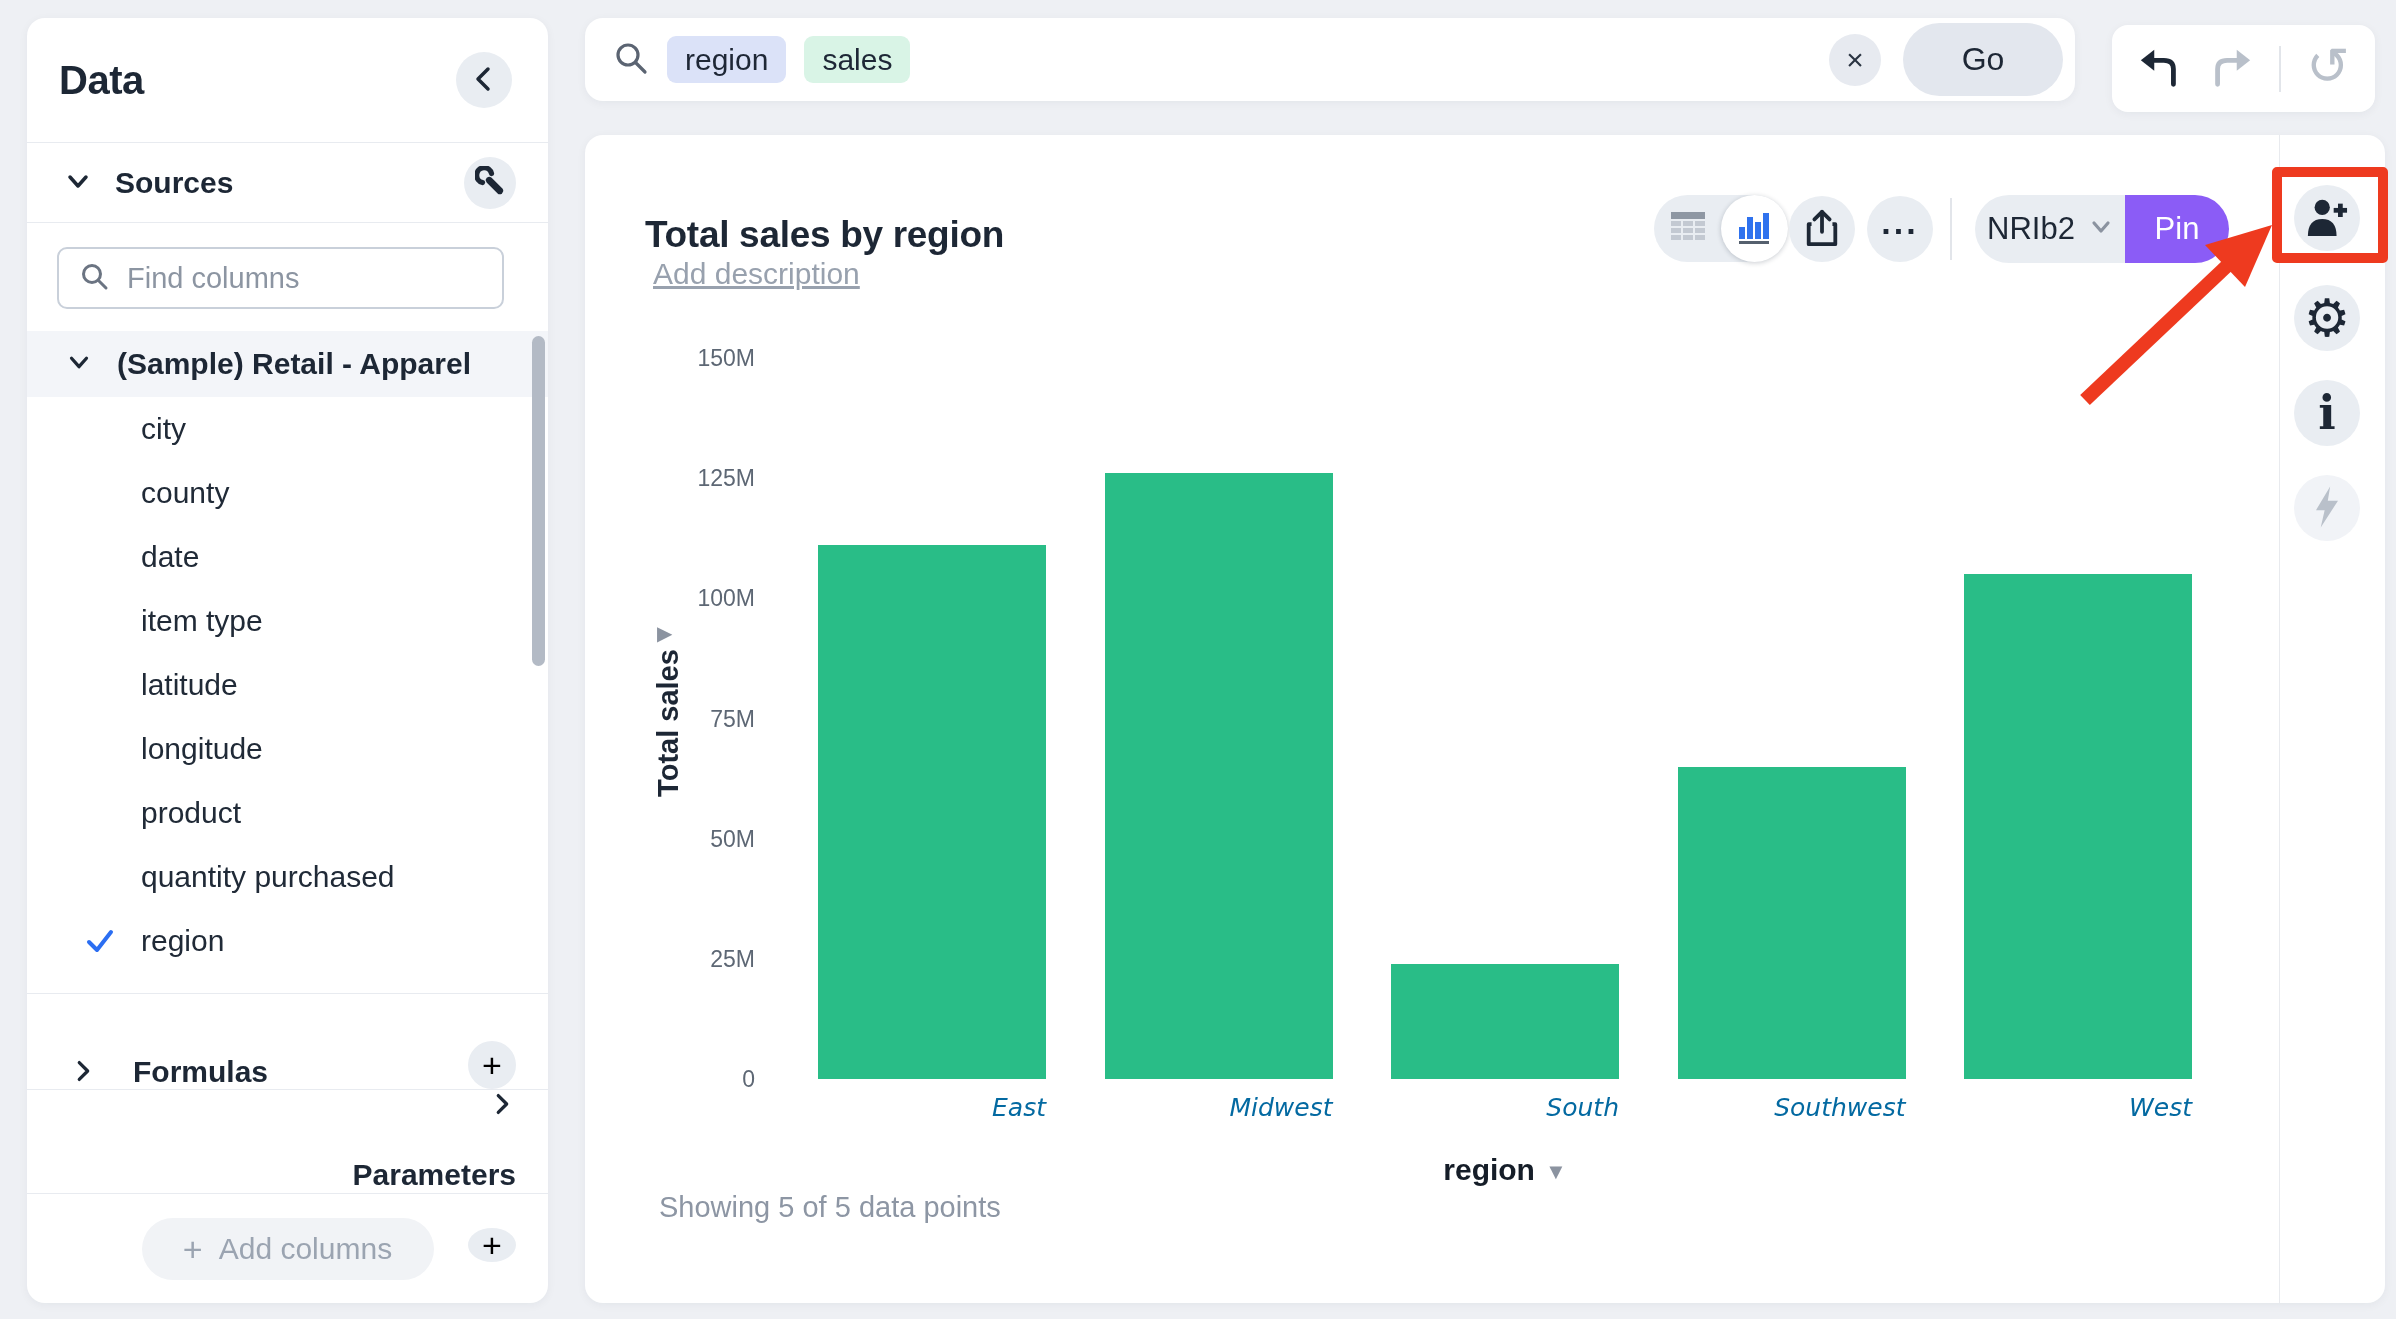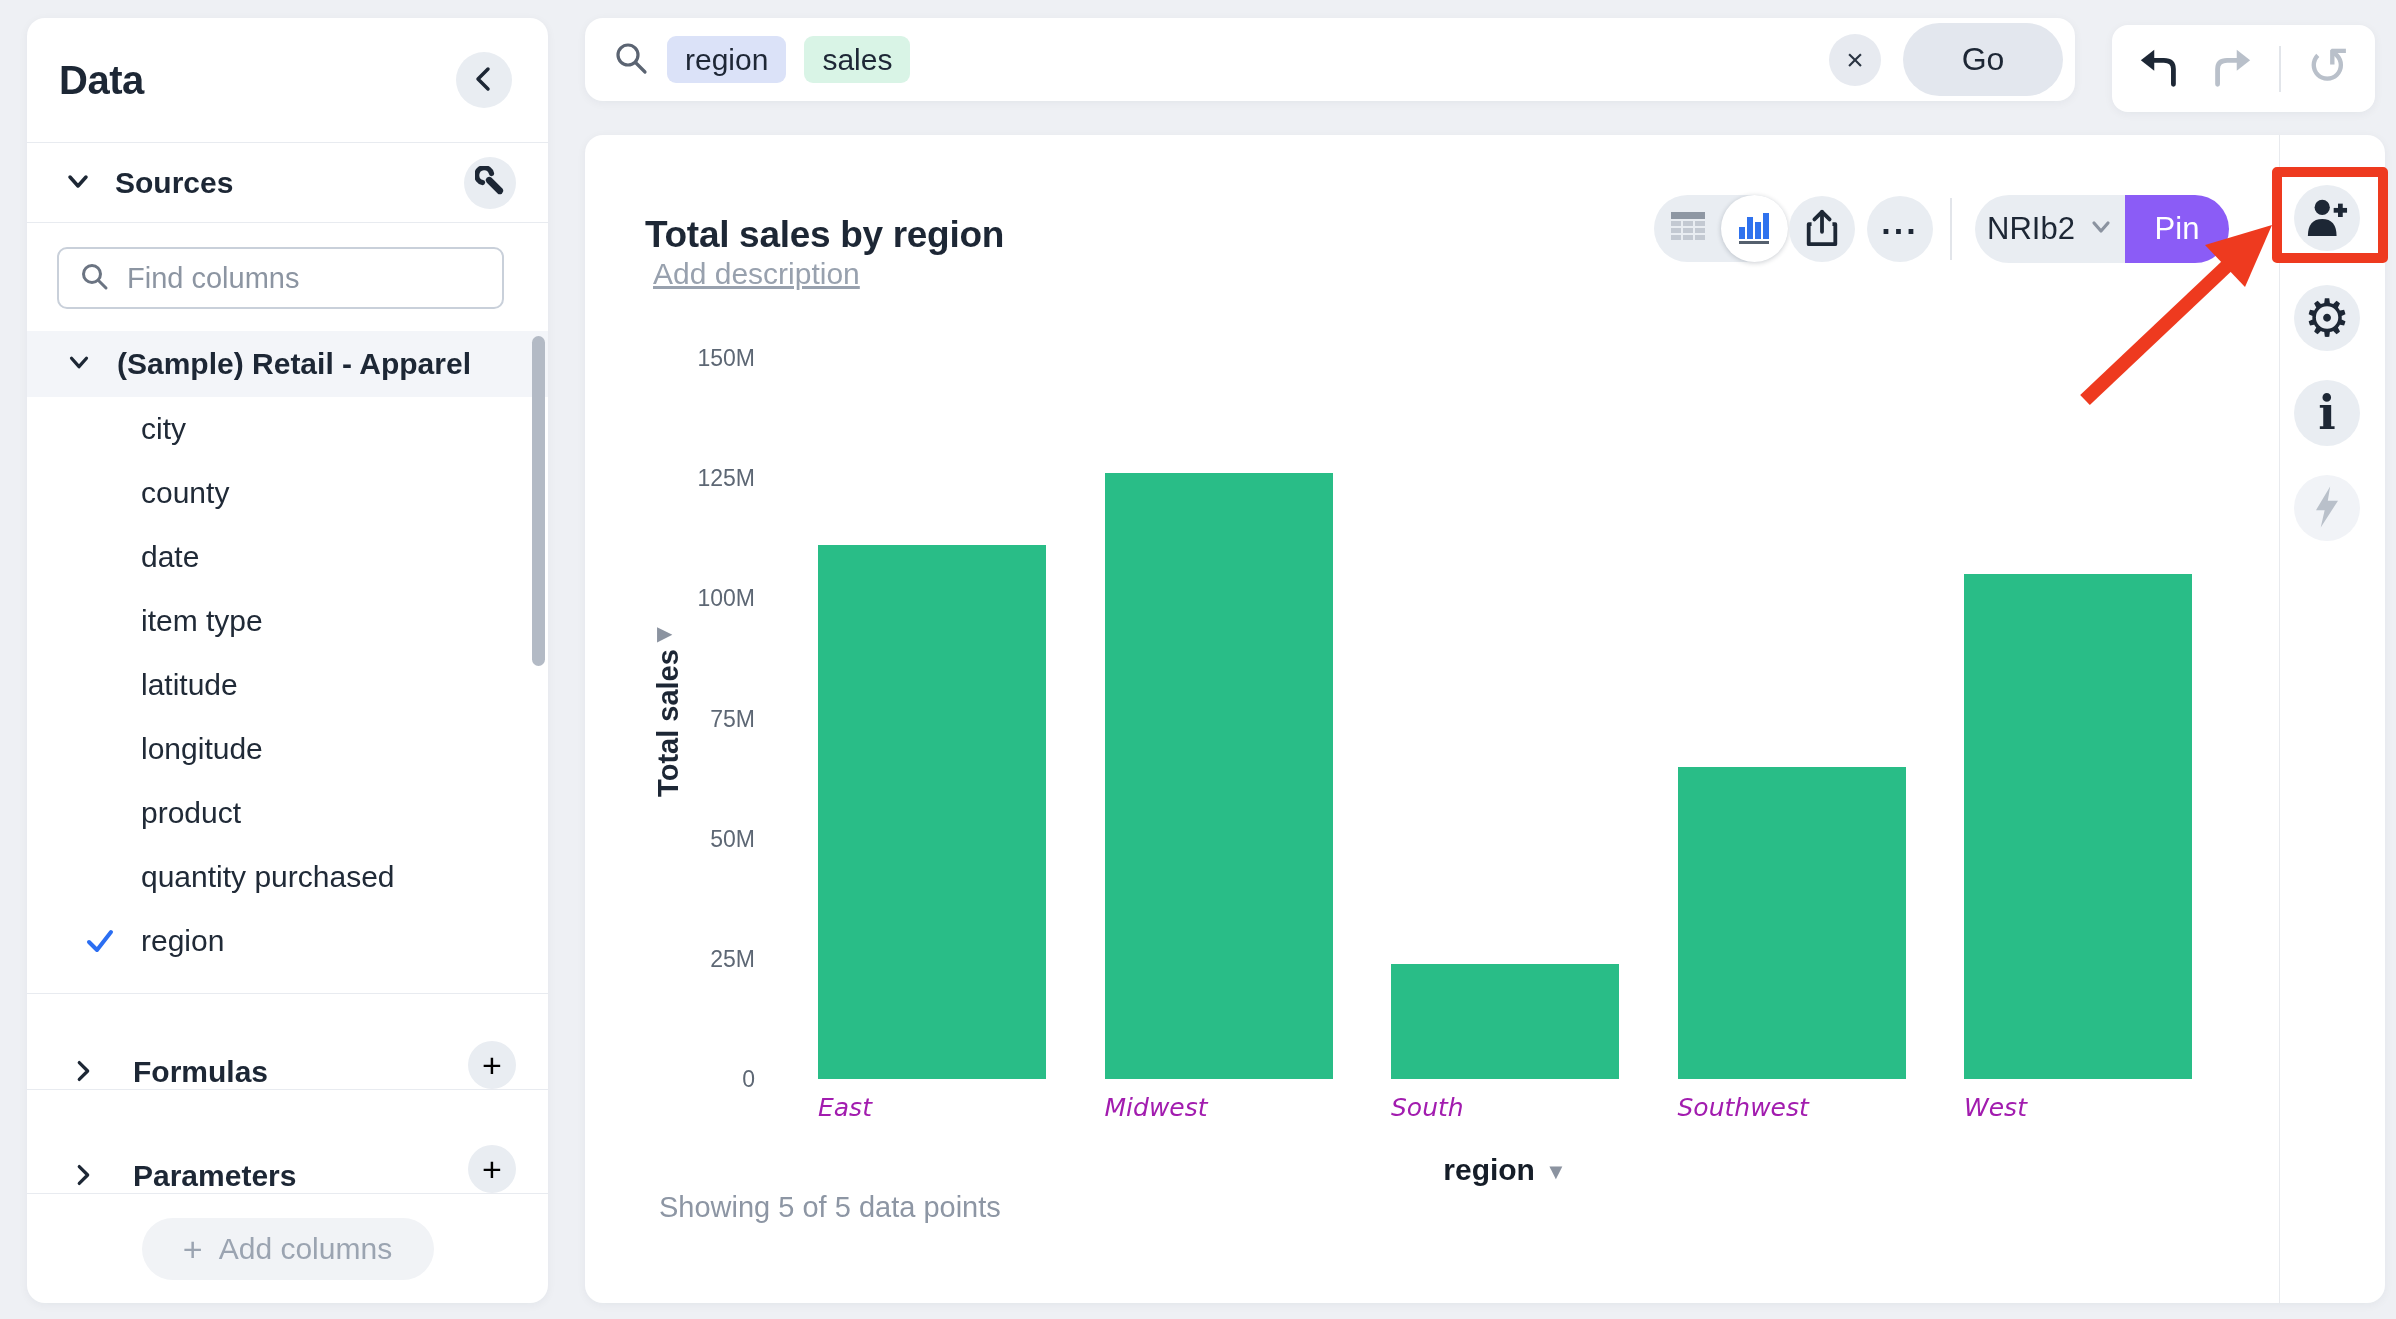--- a/index.html
+++ b/index.html
@@ -26,21 +26,21 @@
   .find-box { display:flex; align-items:center; gap:18px; height:62px; border:2px solid #c9d0da; border-radius:10px; padding:0 20px; background:#fff; }
   .find-box input { border:none; outline:none; font-size:29px; color:#1d2735; width:100%; font-family:"Liberation Sans", sans-serif; }
   .find-box input::placeholder { color:#8c95a2; }
   .sb-list { position:relative; height:662px; flex:none; overflow:hidden; }
   .src-row { height:66px; display:flex; align-items:center; gap:24px; padding-left:38px; background:#f3f5f9; }
   .src-name { font-size:30px; font-weight:bold; }
   .col-row { height:64px; display:flex; align-items:center; padding-left:114px; position:relative; font-size:30px; color:#202a37; cursor:pointer; }
   .col-row .check { position:absolute; left:58px; top:18px; }
   .sb-scrollthumb { position:absolute; right:3px; top:5px; width:13px; height:330px; border-radius:7px; background:#b3bac5; }
   .sb-section { height:96px; display:flex; align-items:flex-end; gap:36px; padding:0 32px 0 42px; border-top:1px solid #e8ebf0; flex:none; }
-  .sb-section.parameters { height:104px; }
+  .sb-section.parameters { height:104px;flex-direction:column; }
   .sb-footer { flex:1; border-top:1px solid #e8ebf0; display:flex; align-items:center; justify-content:center; }
   .add-columns { width:292px; height:62px; border-radius:999px; border:none; background:#f1f3f6; color:#9ba4b1; font-size:30px; display:flex; align-items:center; justify-content:center; gap:16px; cursor:default; font-family:"Liberation Sans", sans-serif; }
   .plus-glyph { font-size:34px; line-height:1; }
 
   
   .search-card { position:absolute; left:585px; top:18px; width:1490px; height:83px; display:flex; align-items:center; padding:0 12px 0 28px; }
   .token { height:47px; border-radius:9px; display:flex; align-items:center; padding:0 18px; font-size:30px; color:#1e2736; margin-left:18px; cursor:pointer; }
   .search-spacer { flex:1; }
   .clear-btn { width:52px; height:52px; border-radius:50%; background:#e7eaf0; border:none; font-size:30px; color:#2a3442; display:flex; align-items:center; justify-content:center; cursor:pointer; margin-right:22px; }
   .go-btn { width:160px; height:73px; border-radius:999px; background:#e3e7ee; border:none; font-size:32px; color:#1d2735; cursor:pointer; font-family:"Liberation Sans", sans-serif; }
@@ -67,21 +67,21 @@
   .view-pill { position:absolute; left:1390px; top:60px; height:68px; width:150px; border-radius:999px 0 0 999px; background:#e9edf2; border:none; display:flex; align-items:center; justify-content:center; gap:14px; font-size:31px; color:#1d2735; cursor:pointer; font-family:"Liberation Sans", sans-serif; }
   .pin-btn { position:absolute; left:1540px; top:60px; height:68px; width:104px; border-radius:0 999px 999px 0; background:#8b5cf6; border:none; color:#fff; font-size:31px; cursor:pointer; font-family:"Liberation Sans", sans-serif; }
 
   .y-ticks { position:absolute; left:0; top:223px; width:170px; height:721px; }
   .y-tick { position:absolute; right:0; transform:translateY(-50%); font-size:23px; color:#5d6774; }
   .y-axis-title { position:absolute; left:44px; top:588px; transform:translate(-50%,-50%) rotate(-90deg); transform-origin:center; font-size:29px; font-weight:bold; color:#1d2735; white-space:nowrap; margin-left:39px; }
   .y-axis-arrow { position:absolute; left:72px; top:486px; font-size:20px; color:#8b93a0; }
   .bars { position:absolute; left:233px; top:223px; width:1374px; height:721px; display:flex; justify-content:space-between; align-items:flex-end; }
   .bar { width:228px; cursor:pointer; }
   .x-labels { position:absolute; left:233px; top:958px; width:1374px; display:flex; justify-content:space-between; }
-  .x-label { width:228px; text-align:left; font-size:25px; font-style:italic; color:#a21caf; font-family:"DejaVu Sans", sans-serif; }
+  .x-label { width:228px; text-align:right; font-size:25px; font-style:italic; color:#0369a1; font-family:"DejaVu Sans", sans-serif; }
   .x-axis-title { position:absolute; left:233px; top:1018px; width:1374px; text-align:center; font-size:30px; font-weight:600; color:#151d28; cursor:pointer; }
   .x-axis-title .tri { color:#8b93a0; font-size:22px; margin-left:10px; vertical-align:middle; }
   .chart-footer { position:absolute; left:74px; top:1056px; font-size:29px; color:#8d96a4; }
 
   
   .right-rail { position:absolute; left:1694px; top:0; width:106px; height:1168px; border-left:1px solid #e8eaee; }
   .rail-btn { left:14px; }
   .rail-btn.person { top:50px; }
   .rail-btn.gear { top:150px; }
   .rail-btn.info { top:245px; }

